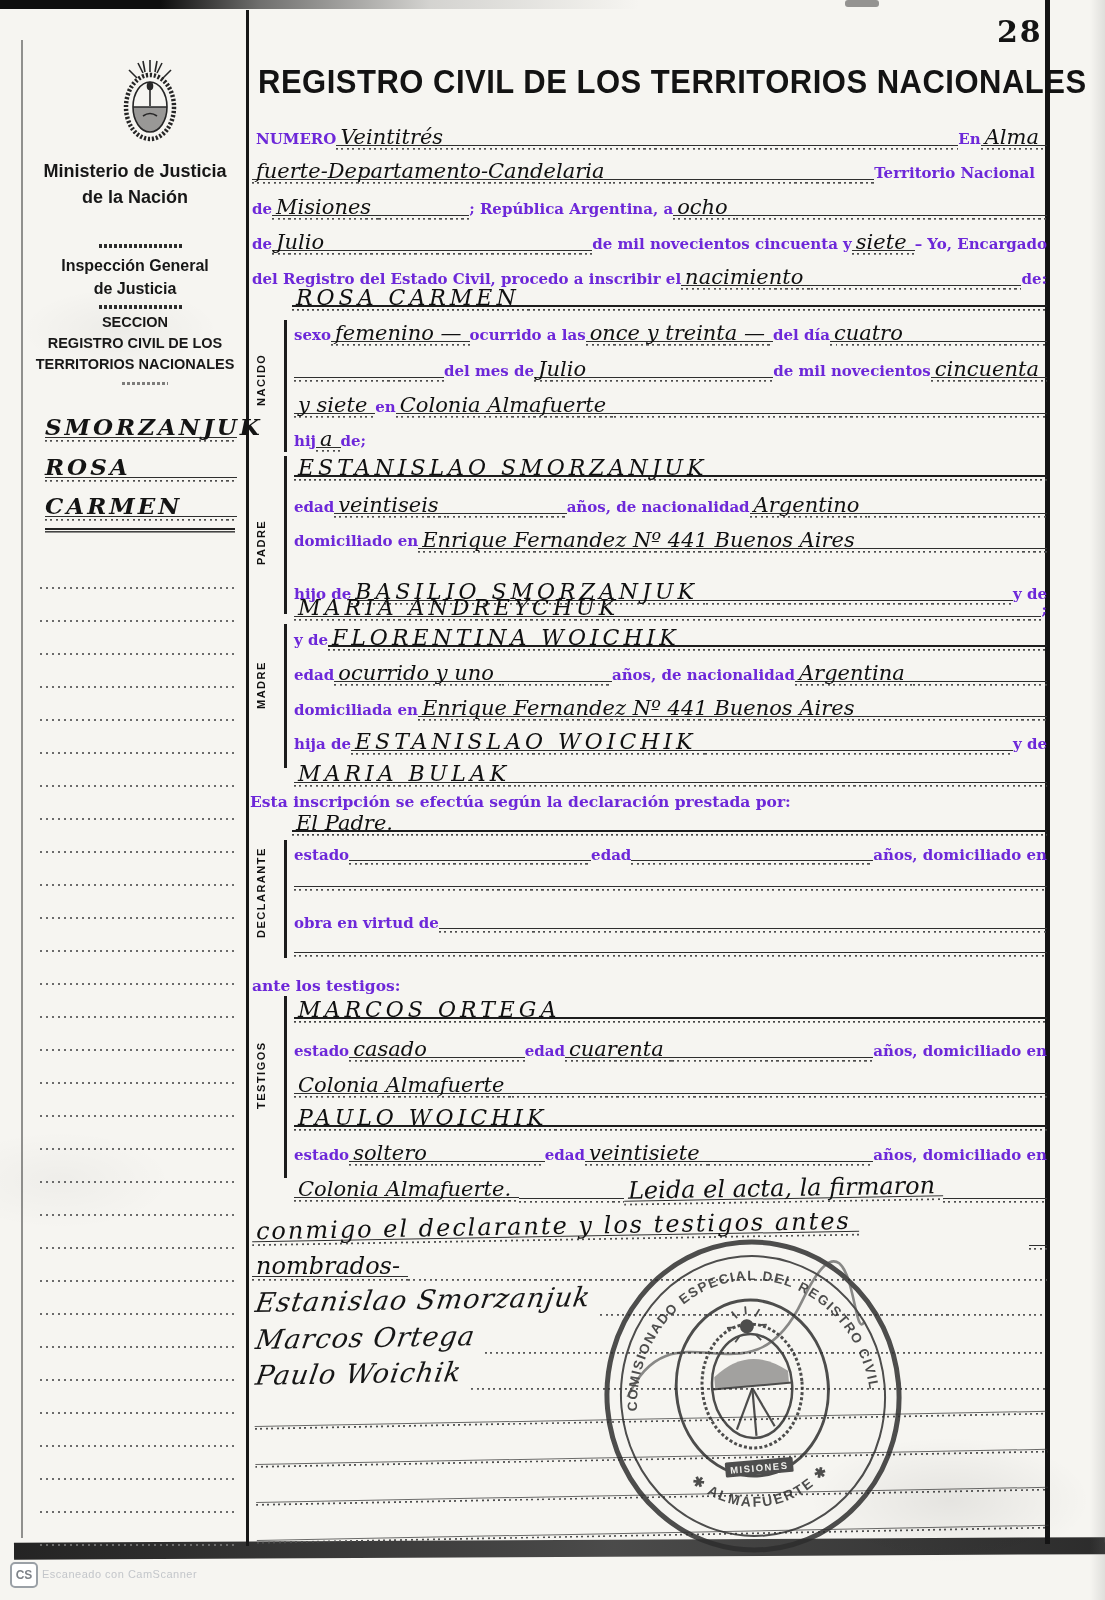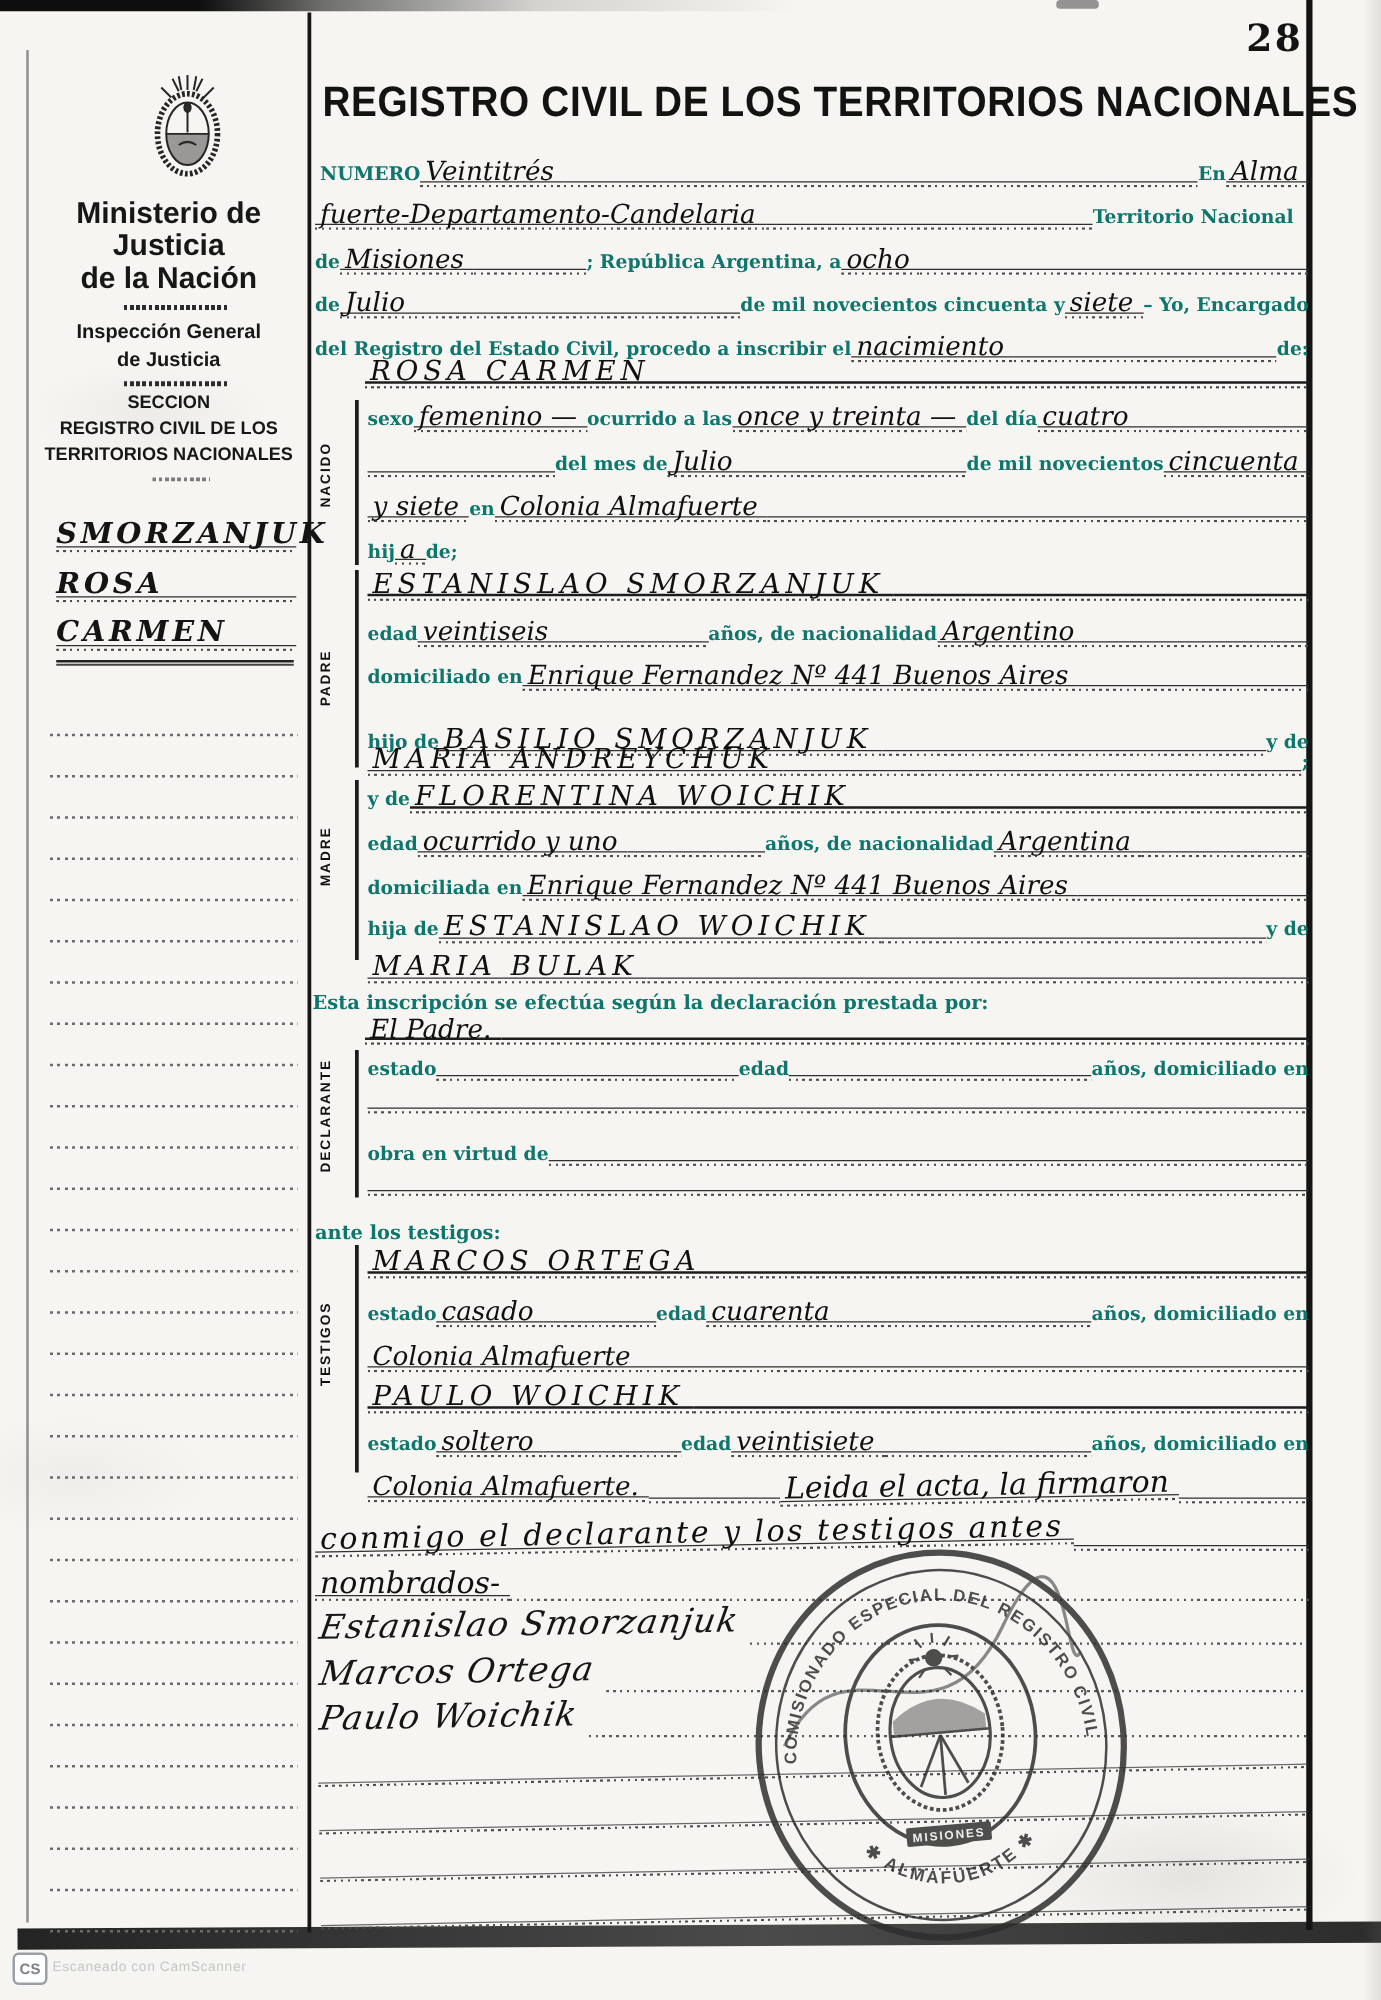--- a/index.html
+++ b/index.html
@@ -10,21 +10,21 @@
        repeating-linear-gradient(90deg,#4c4c4c 0 2px,transparent 2px 5.5px);
      background-repeat:no-repeat,no-repeat;
      background-size:100% 1.3px,100% 1.7px;
      background-position:0 calc(100% - 3.4px),0 calc(100% - .4px);}
   .heavy{background-image:linear-gradient(#1d1d1d,#1d1d1d),
        repeating-linear-gradient(90deg,#444 0 2px,transparent 2px 5px);
      background-size:100% 2.4px,100% 1.7px;}
   .dots{background-image:repeating-linear-gradient(90deg,#5a5a5a 0 2px,transparent 2px 5.5px);
      background-repeat:no-repeat;background-size:100% 1.8px;background-position:0 100%;}
   .row{position:absolute;display:flex;align-items:baseline;}
-  .lbl{font:700 15px/1.25 "DejaVu Serif",serif;color:#0f766e;white-space:pre;}
+  .lbl{font:700 15px/1.25 "DejaVu Serif",serif;color:#6d28d9;white-space:pre;}
   .hw{font:italic 400 21px/1.05 "DejaVu Serif",serif;color:#101010;white-space:pre;padding:0 8px 2px 4px;}
   .caps{font-size:22px;letter-spacing:4px;}
   .big{font-size:24px;}
   .fill{flex:1 1 auto;height:9px;align-self:flex-end;min-width:18px;}
   .sig{font:italic 400 27px/1 "DejaVu Serif",serif;color:#161616;transform:skewX(-10deg) rotate(-1deg);
        letter-spacing:1px;white-space:pre;padding:0 10px 3px 2px;}
   .vlab{position:absolute;font:700 11px/1 "Liberation Sans",sans-serif;letter-spacing:1.5px;color:#111;
         writing-mode:vertical-rl;transform:rotate(180deg);text-align:center;}
   .vline{position:absolute;width:2.5px;background:#1c1c1c;}
   
@@ -78,21 +78,21 @@
       <ellipse cx="38" cy="57" rx="24" ry="32" stroke-width="4.5" stroke-dasharray="2.2 1.8"></ellipse>
       <ellipse cx="38" cy="57" rx="17" ry="25" stroke-width="1.6"></ellipse>
       <path d="M21,57 L55,57" stroke-width="1.4"></path>
       <path d="M21,57 a17,25 0 0 0 34,0 Z" fill="rgba(40,40,40,.45)" stroke="none"></path>
       <line x1="38" y1="38" x2="38" y2="56" stroke-width="1.6"></line>
       <ellipse cx="38" cy="36" rx="2.6" ry="3.6" stroke-width="1.4" fill="#2a2a2a"></ellipse>
       <path d="M31,66 q7,-5 14,0" stroke-width="1.6"></path>
     </g>
   </svg>
 
-  <div class="side-bold" style="top:158px;font-size:24px;line-height:26px;">
+  <div class="side-bold" style="top:158px;font-size:18px;line-height:26px;">
     <div>Ministerio de Justicia</div>
     <div>de la Nación</div>
   </div>
   <div class="bar" style="left:99px;top:244px;width:84px;"></div>
   <div class="side-bold" style="top:254px;font-size:16px;line-height:23px;">
     <div>Inspección General</div>
     <div>de Justicia</div>
   </div>
   <div class="bar" style="left:99px;top:305px;width:84px;"></div>
   <div class="side-bold" style="top:312px;font-size:14.5px;line-height:21px;">
@@ -350,21 +350,21 @@
     <span class="hw u">veintisiete</span>
     <span class="fill u"></span>
     <span class="lbl">años, domiciliado en</span>
   </div>
   <div class="row" style="left:294px;top:1176px;right:58px;">
     <span class="hw u">Colonia Almafuerte.</span>
     <span class="fill u" style="max-width:110px;"></span>
     <span class="hw big u" style="transform:rotate(-1deg);">Leida el acta, la firmaron</span>
     <span class="fill u"></span>
   </div>
-  <div class="row" style="left:252px;top:1214px;right:58px;">
+  <div class="row" style="left:252px;top:1214px;right:58px;flex-direction:column;">
     <span class="hw big u" style="transform:rotate(-1deg);letter-spacing:2px;">conmigo el declarante y los testigos antes</span>
     <span class="fill u"></span>
   </div>
   <div class="row" style="left:252px;top:1254px;right:58px;">
     <span class="hw big u">nombrados-</span>
     <span class="fill dots"></span>
   </div>
 
   <div class="row" style="left:254px;top:1286px;right:60px;">
     <span class="sig">Estanislao Smorzanjuk</span>

